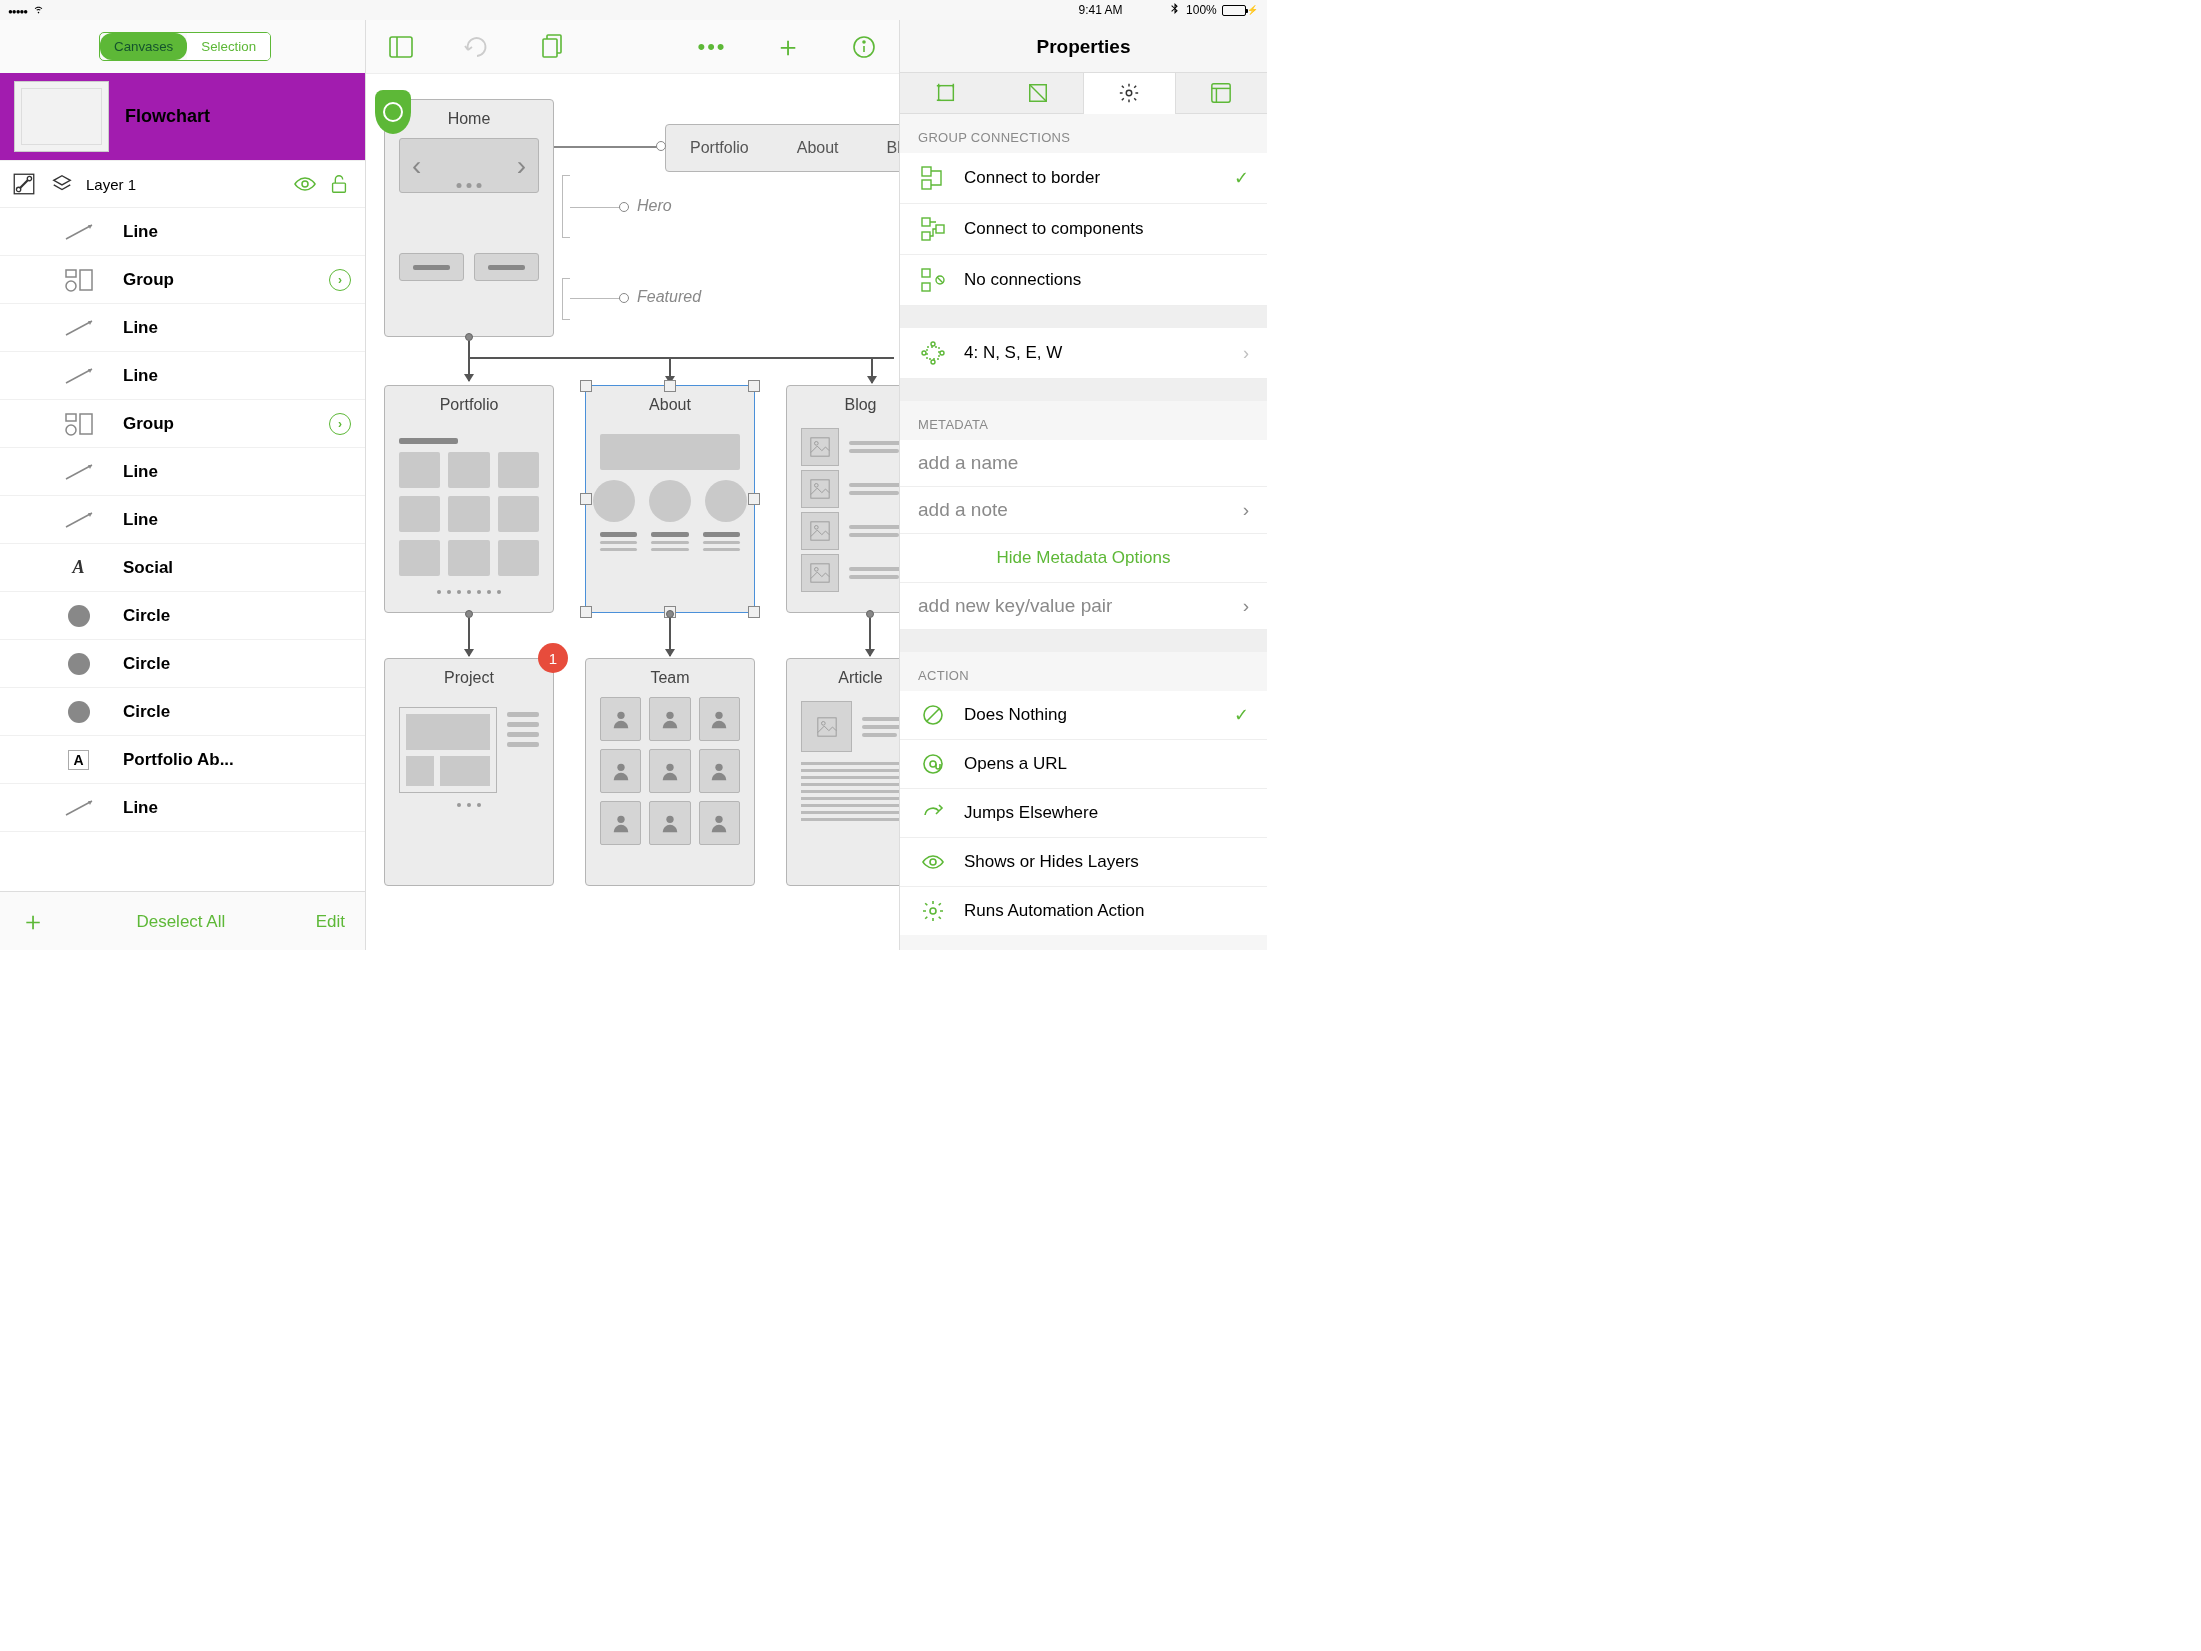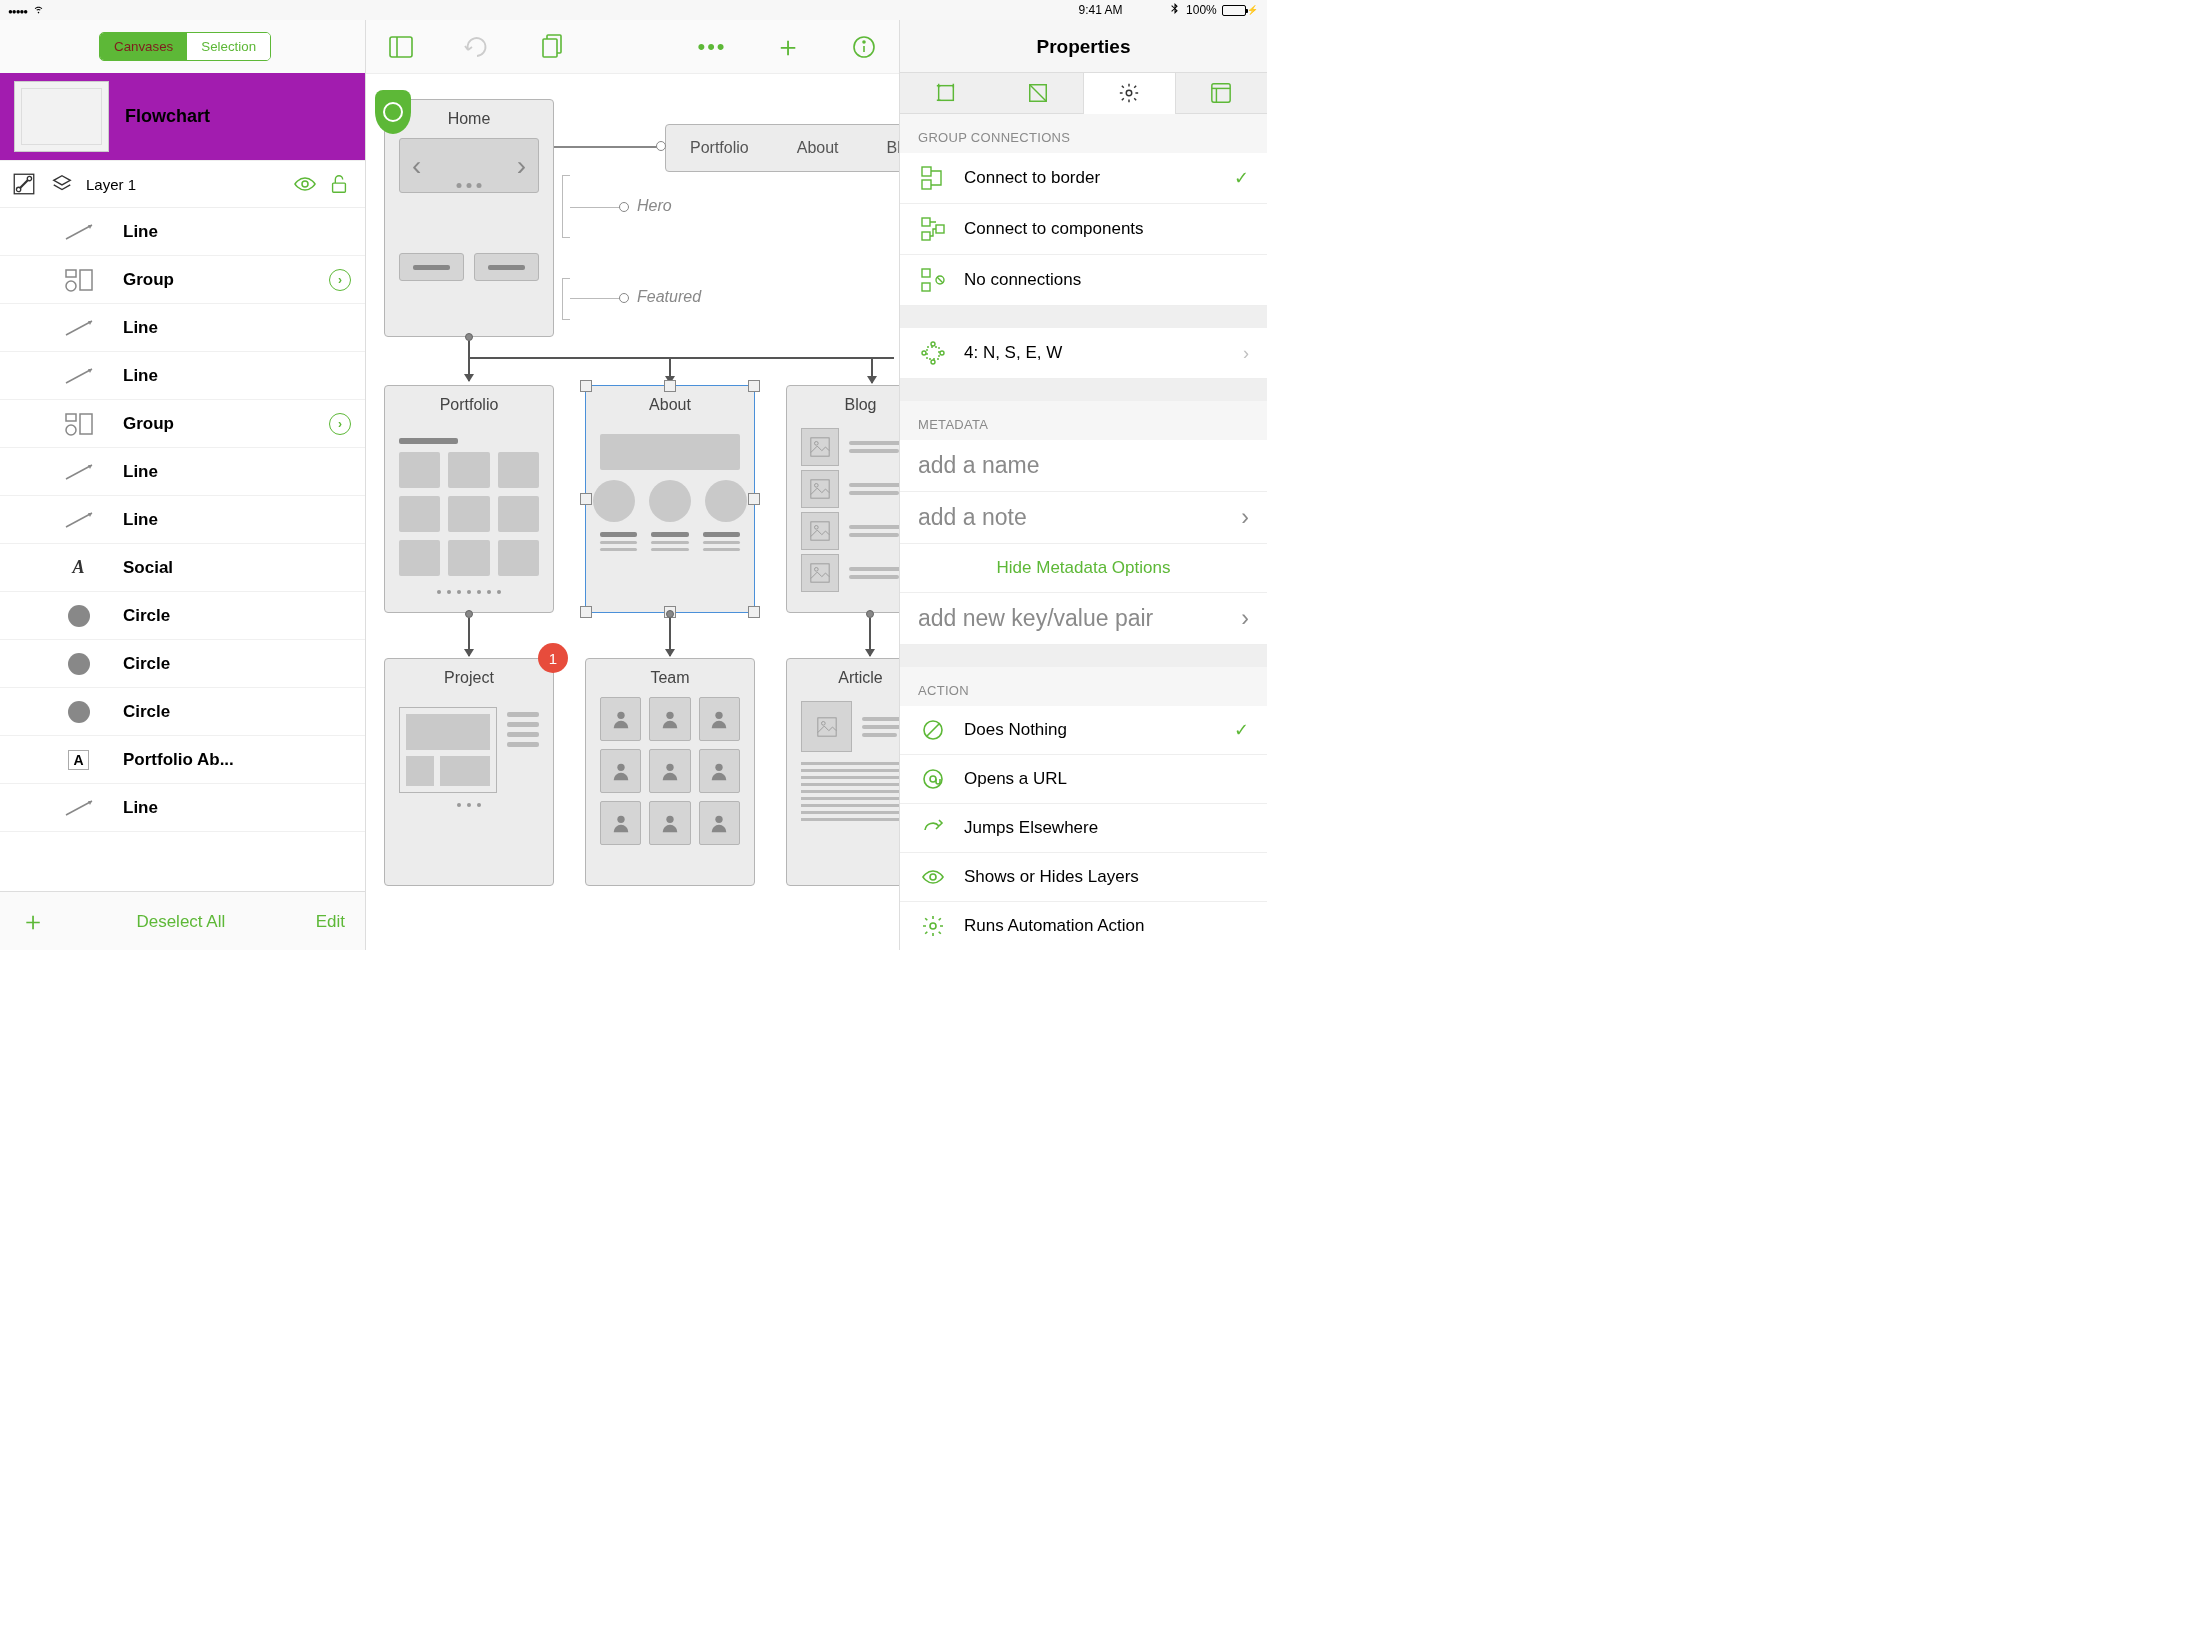--- a/index.html
+++ b/index.html
@@ -30,21 +30,21 @@
 .battery-fill { background: #4cd964; height: 100%; border-radius: 1px; }
 .bolt { font-size: 9px; }
 
 .app { display: flex; height: 931px; }
 
 
 .left-panel { width: 366px; border-right: 1px solid #ddd; background: #fafafa; display: flex; flex-direction: column; }
 .seg-wrap { padding: 12px 0 12px 99px; background: #fafafa; }
 .seg { display: inline-flex; border: 1px solid #5db837; border-radius: 5px; overflow: hidden; font-size: 15px; }
 .seg button { border: none; padding: 6px 14px; background: #fff; color: #5db837; }
-.seg button.active { background: #5db837; color: #7f1d1d; }
+.seg button.active { background: #5db837; color: #14532d; border-radius: 12px; }
 
 .canvas-row { display: flex; align-items: center; gap: 16px; padding: 8px 14px; background: #a21caf; border-bottom: 1px solid #eee; }
 .canvas-thumb { width: 95px; height: 71px; border: 1px solid #ccc; background: #f2f2f2; position: relative; }
 .canvas-thumb::before { content: ""; position: absolute; inset: 6px; border: 1px solid #ddd; }
 .canvas-title { font-weight: 700; font-size: 18px; }
 
 .layer-hdr { display: flex; align-items: center; padding: 10px 14px 10px 10px; background: #fff; border-bottom: 1px solid #eee; gap: 10px; }
 .layer-hdr .icon-box { width: 28px; display: flex; justify-content: center; }
 .layer-name { font-size: 15px; flex: 1; }
 .eye-icon, .lock-icon { color: #5db837; width: 24px; display: inline-flex; justify-content: center; }
@@ -126,21 +126,21 @@
 .right-panel { width: 368px; border-left: 1px solid #ddd; background: #f6f6f6; display: flex; flex-direction: column; }
 .right-hdr { text-align: center; font-weight: 600; font-size: 19px; padding: 16px 0 14px; background:#f6f6f6; }
 .prop-tabs { display: flex; background: #efefef; }
 .prop-tabs .ptab { flex:1; height: 42px; display:flex; align-items:center; justify-content:center; color:#5db837; border-top:1px solid #ddd; border-bottom:1px solid #ddd;}
 .prop-tabs .ptab.active { background:#fff; border-bottom:1px solid #fff; box-shadow: inset 0 -2px 0 #fff, 1px 0 0 #ddd, -1px 0 0 #ddd;}
 .sect-lbl { font-size: 13px; color: #8a8a8a; padding: 16px 18px 8px; letter-spacing: 0.3px; }
 .prop-row { display:flex; align-items:center; padding: 12px 18px; background:#fff; border-bottom:1px solid #eee; gap:16px; font-size:17px;}
 .prop-row .picon { width:30px; color:#5db837; display:flex; justify-content:center;}
 .prop-row .check { color:#5db837; font-size:18px; }
 .prop-row .chev { color:#c0c0c0; font-size:18px;}
-.input-row { padding: 12px 18px; background:#fff; border-bottom:1px solid #eee; color:#8a8a8a; font-size:23px; display:flex; align-items:center; justify-content:space-between;}
+.input-row { padding: 12px 18px; background:#fff; border-bottom:1px solid #eee; color:#8a8a8a; font-size:19px; display:flex; align-items:center; justify-content:space-between;}
 .link-row { text-align:center; padding:14px; background:#fff; border-bottom:1px solid #eee; color:#5db837; font-size:17px;}
 .gap { height: 22px; background:#efefef; }
 
 svg { overflow: visible; }
 </style>
 </head>
 <body>
 
 <div class="status-bar">
   <div class="status-left">

